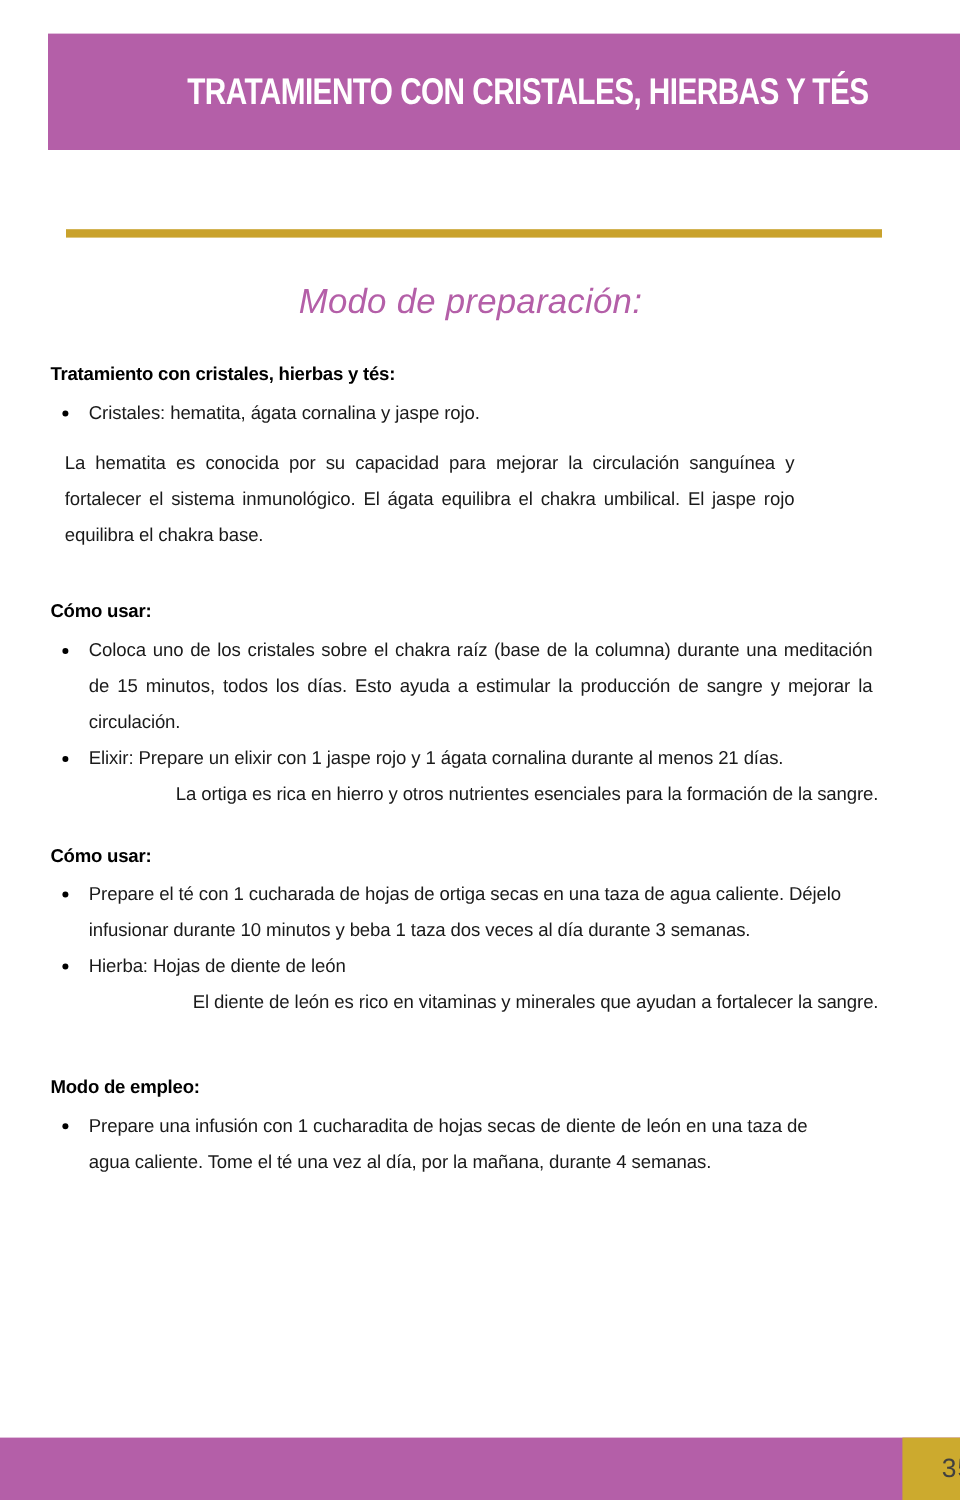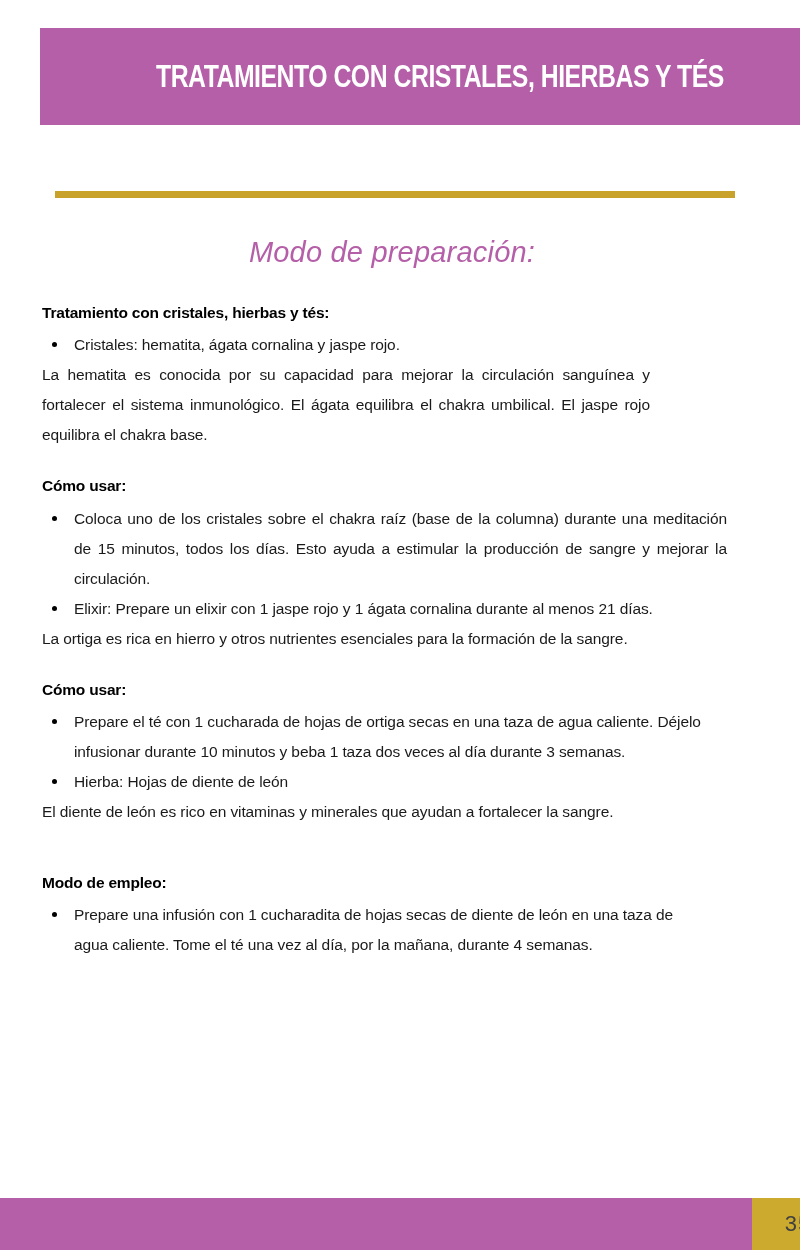--- a/index.html
+++ b/index.html
@@ -79,28 +79,28 @@
     letter-spacing: -0.2px;
   }
 
   
   .para-narrow {
     width: 608px;
     font-size: 15.5px;
     line-height: 30px;
     text-align: justify;
     text-justify: inter-word;
-    margin: 0;
+    margin: 12px;
     letter-spacing: -0.1px;
   }
   .para-wide {
     width: 690px;
     font-size: 15.5px;
     line-height: 30px;
-    text-align: left;
+    text-align: right;
     margin: 0;
     letter-spacing: -0.1px;
   }
 
   
   ul.bullets {
     list-style: none;
     margin: 0;
     padding: 0;
   }

